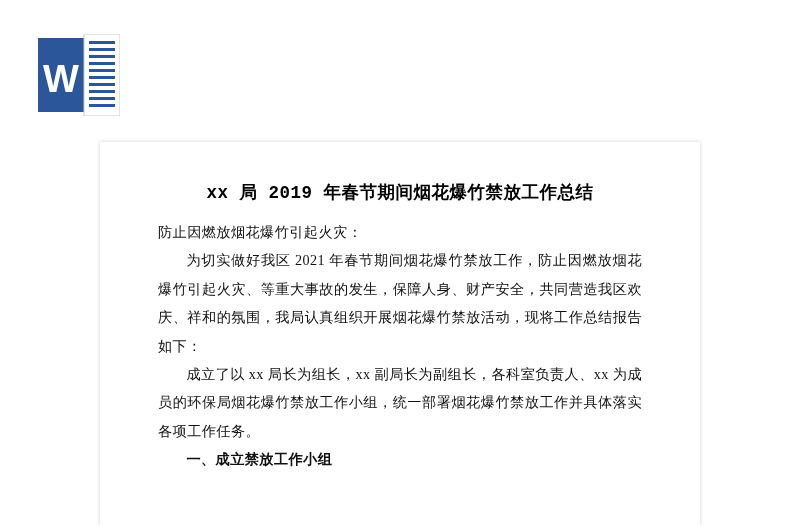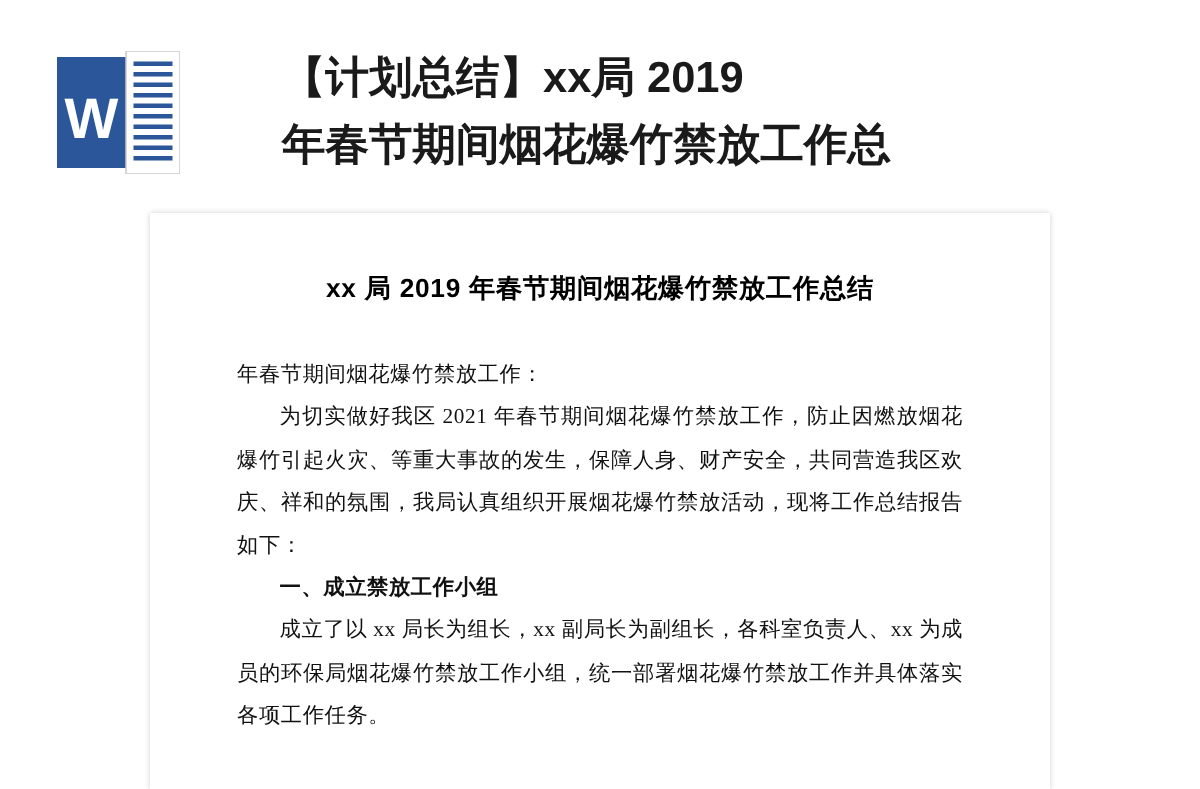--- a/index.html
+++ b/index.html
@@ -63,22 +63,22 @@
   }
   .doc-inner {
     padding: 38px 58px 0 58px;
   }
   .doc-title {
     text-align: center;
     font-size: 17.5px;
     font-weight: bold;
     color: #000000;
     letter-spacing: 0.5px;
-    margin-bottom: 32px;
-    font-family: Liberation Sans, sans-serif;
+    margin-bottom: 14px;
+    font-family: Liberation Mono, monospace;
   }
   .doc-p {
     font-size: 14.2px;
     color: #111111;
     line-height: 2.0;
     text-align: justify;
     margin: 0;
     letter-spacing: 0.4px;
   }
   .indent2 {
@@ -107,27 +107,25 @@
         <rect x="51" y="28" width="26" height="3"></rect>
         <rect x="51" y="35" width="26" height="3"></rect>
         <rect x="51" y="42" width="26" height="3"></rect>
         <rect x="51" y="49" width="26" height="3"></rect>
         <rect x="51" y="56" width="26" height="3"></rect>
         <rect x="51" y="63" width="26" height="3"></rect>
         <rect x="51" y="70" width="26" height="3"></rect>
       </g>
     </svg>
 
-    <div class="header-title">【计划总结】xx局 2019
-年春节期间烟花爆竹禁放工作总</div>
   </div>
 
   <div class="doc-sheet">
     <div class="doc-inner">
       <div class="doc-title">xx 局 2019 年春节期间烟花爆竹禁放工作总结</div>
-      <p class="doc-p">年春节期间烟花爆竹禁放工作：</p>
+      <p class="doc-p">防止因燃放烟花爆竹引起火灾：</p>
       <p class="doc-p indent2">为切实做好我区 2021 年春节期间烟花爆竹禁放工作，防止因燃放烟花爆竹引起火灾、等重大事故的发生，保障人身、财产安全，共同营造我区欢庆、祥和的氛围，我局认真组织开展烟花爆竹禁放活动，现将工作总结报告如下：</p>
+      <p class="doc-p indent2">成立了以 xx 局长为组长，xx 副局长为副组长，各科室负责人、xx 为成员的环保局烟花爆竹禁放工作小组，统一部署烟花爆竹禁放工作并具体落实各项工作任务。</p>
       <p class="doc-p indent2b">一、成立禁放工作小组</p>
-      <p class="doc-p indent2">成立了以 xx 局长为组长，xx 副局长为副组长，各科室负责人、xx 为成员的环保局烟花爆竹禁放工作小组，统一部署烟花爆竹禁放工作并具体落实各项工作任务。</p>
     </div>
   </div>
 
 </div>
 
 </body></html>

